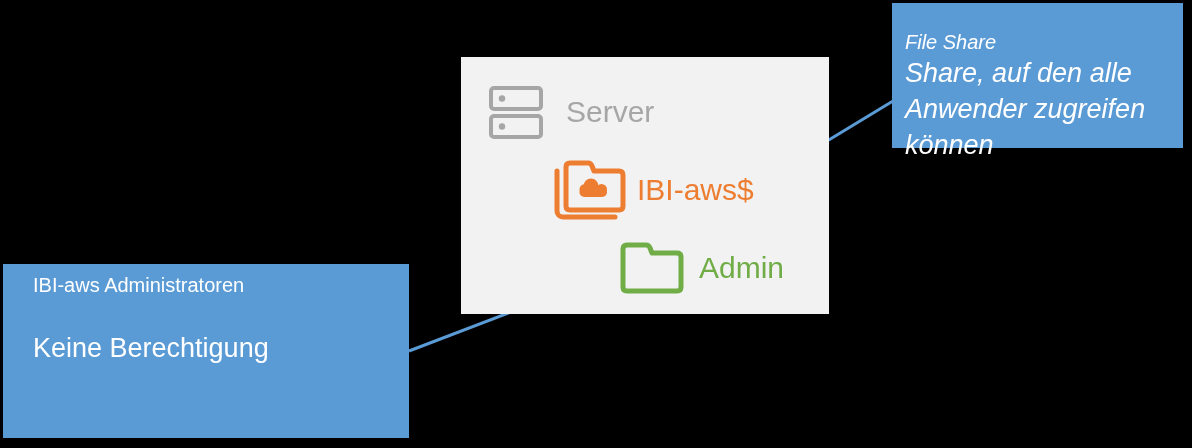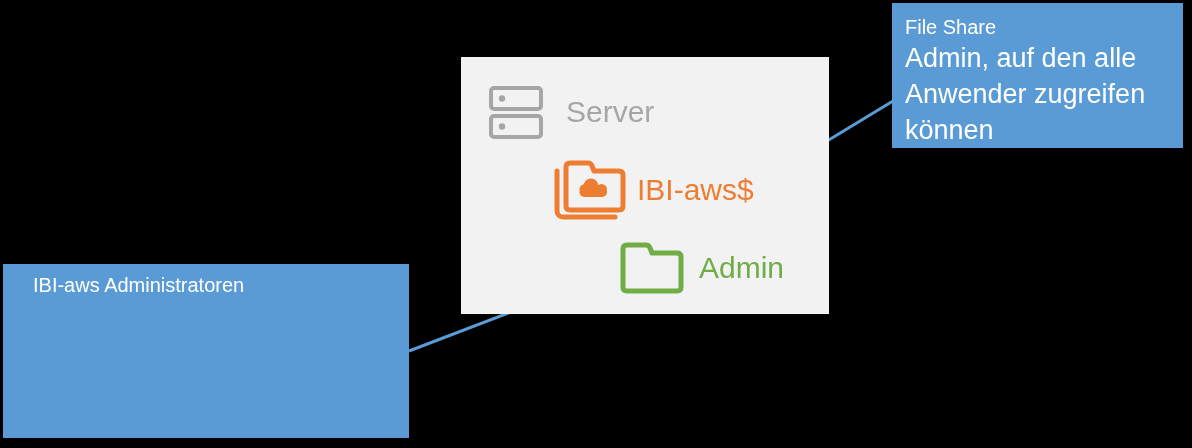--- a/index.html
+++ b/index.html
@@ -56,21 +56,22 @@
   .callout {
     background: #5B9BD5;
     color: #FFFFFF;
     box-sizing: border-box;
   }
   .callout-fileshare {
     left: 892px;
     top: 3px;
     width: 291px;
     height: 145px;
-    padding: 11px 10px 0 13px;
+    padding: 26px 10px 0 13px;
+    font-style: italic;
   }
   .callout-permissions {
     left: 3px;
     top: 264px;
     width: 406px;
     height: 174px;
     padding: 8px 10px 0 30px;
   }
   .callout-small {
     font-size: 20px;
@@ -138,21 +139,22 @@
       <svg width="64" height="52" viewBox="0 0 64 52">
         <path d="M3,45 V7 Q3,3 7,3 H26 Q29,3 30,6 L32,11 H57 Q61,11 61,15 V45 Q61,49 57,49 H7 Q3,49 3,45 Z" fill="none" stroke="#70AD47" stroke-width="5" stroke-linejoin="round"></path>
       </svg>
       <span class="label-admin">Admin</span>
     </div>
 
   </div>
 
   <div class="abs callout callout-fileshare">
     <div class="callout-small">File Share</div>
-    <div class="callout-big">Admin, auf den alle Anwender zugreifen können</div>
+    <div class="callout-big">Share, auf den alle Anwender zugreifen können</div>
   </div>
 
   <div class="abs callout callout-permissions">
     <div class="callout-small">IBI-aws Administratoren</div>
     <div class="gap-line"></div>
+    <div class="callout-big">Keine Berechtigung</div>
   </div>
 
 </div>
 
 </body></html>

